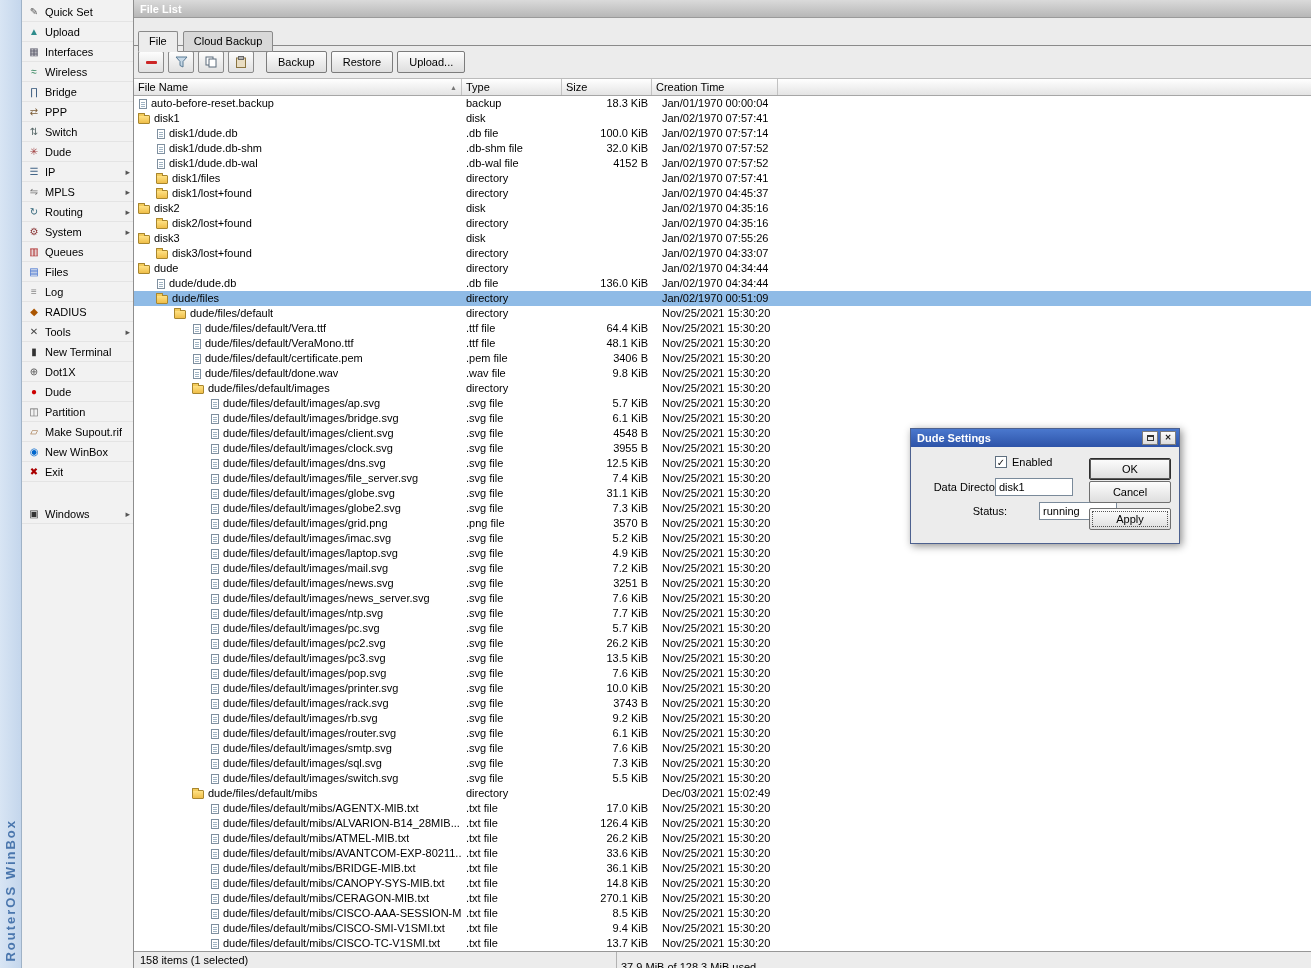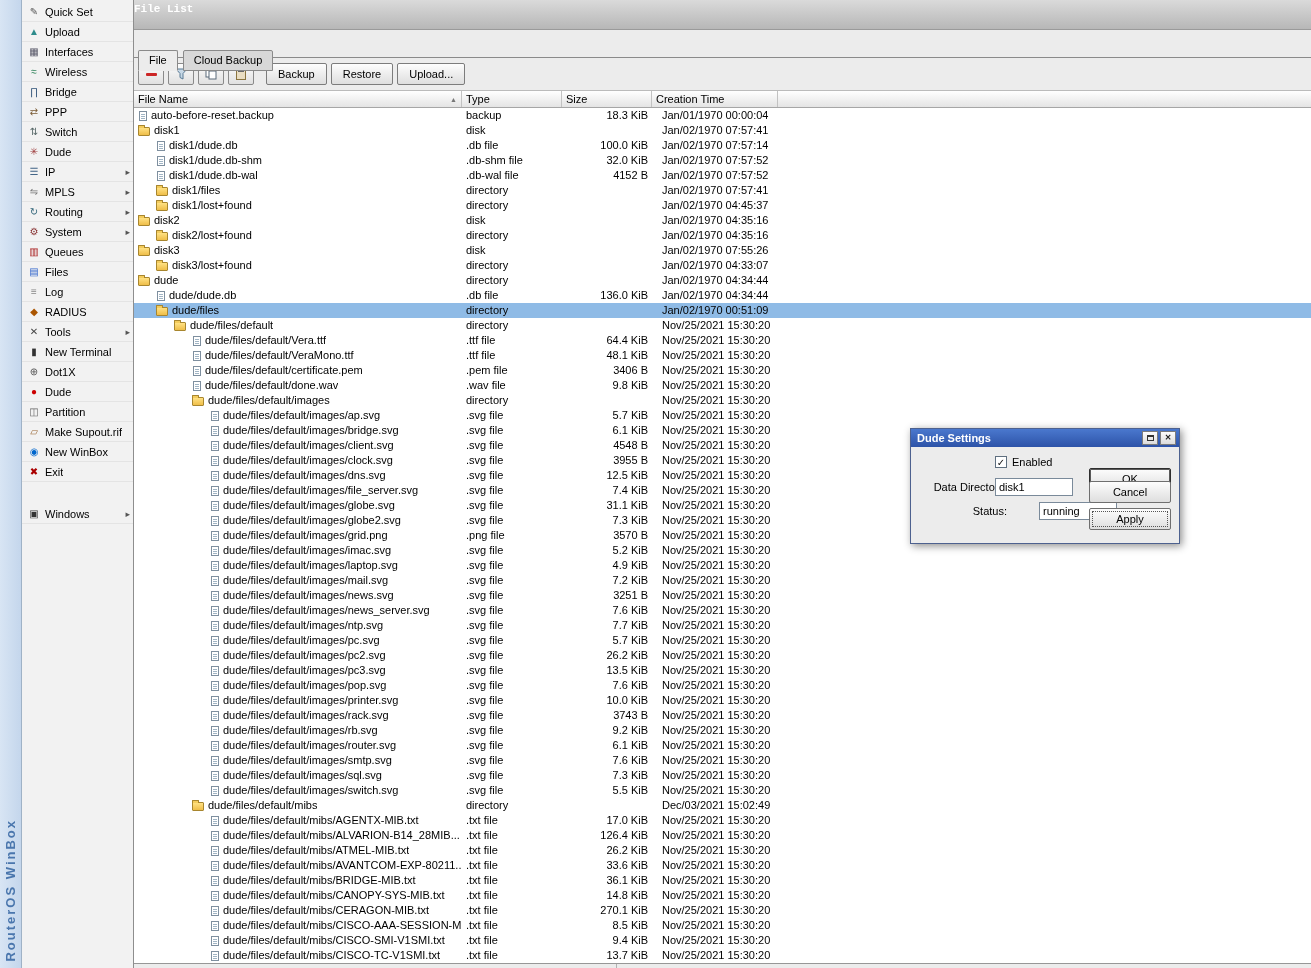--- a/index.html
+++ b/index.html
@@ -13,23 +13,23 @@
   
   .sidebar { position:absolute; left:22px; top:0; width:112px; height:968px; background:#f2f2f2; border-right:1px solid #8e8e8e; padding-top:2px; }
   .sb-item { height:20px; display:flex; align-items:center; padding:0 3px 0 5px; border-bottom:1px solid #e4e4e4; cursor:default; background:#f2f2f2; }
   .sb-icon { width:14px; flex:0 0 14px; text-align:center; font-size:10px; line-height:14px; margin-right:4px; }
   .sb-label { white-space:nowrap; overflow:hidden; }
   .sb-arrow { margin-left:auto; color:#555; font-size:9px; }
   .sb-gap { height:22px; border-bottom:none; }
 
   
   .main { position:absolute; left:134px; top:0; width:1177px; height:968px; background:#ececec; }
-  .titlebar { height:30px; background:linear-gradient(180deg,#dadada,#b7b7b7); color:#fff; font-weight:bold; line-height:18px; border-bottom:1px solid #9a9a9a;font-family:Liberation Mono, monospace; }
+  .titlebar { height:18px; background:linear-gradient(180deg,#dadada,#b7b7b7); color:#fff; font-weight:bold; line-height:18px; padding-left:6px; border-bottom:1px solid #9a9a9a; }
   .tabs { height:28px; background:#ececec; border-bottom:1px solid #8a8a8a; padding:6px 0 0 4px; }
-  .tab { display:inline-block; position:relative; top:14px; padding:3px 10px 4px 10px; border:1px solid #8a8a8a; border-radius:2px 2px 0 0; background:#d8d8d8; margin-right:2px; cursor:default; }
+  .tab { display:inline-block; position:relative; top:7px; padding:3px 10px 4px 10px; border:1px solid #8a8a8a; border-radius:2px 2px 0 0; background:#d8d8d8; margin-right:2px; cursor:default; }
   .tab.active { background:#ececec; border-bottom-color:#ececec; }
   .toolbar { height:32px; display:flex; align-items:center; gap:4px; padding:0 0 0 4px; background:#ececec; }
   .tbtn { width:26px; height:22px; display:flex; align-items:center; justify-content:center; background:linear-gradient(#fdfdfd,#e0e0e0); border:1px solid #8a8a8a; border-radius:2px; cursor:default; }
   .minus-glyph { display:inline-block; width:11px; height:3px; background:#cc2626; border-radius:1px; }
   .btn { height:22px; padding:0 11px; background:linear-gradient(#fdfdfd,#dedede); border:1px solid #7c7c7c; border-radius:2px; font:11px "Liberation Sans", sans-serif; cursor:default; }
   .btn.space-before { margin-left:8px; }
 
   
   .thead { display:flex; height:18px; background:linear-gradient(#ffffff,#e4e4e4); border-top:1px solid #bbb; border-bottom:1px solid #a6a6a6; }
   .th { display:flex; align-items:center; padding:0 4px; border-right:1px solid #c2c2c2; white-space:nowrap; overflow:hidden; }
@@ -69,21 +69,21 @@
   .dlg-body { position:relative; height:96px; }
   .dlg-check { position:absolute; left:84px; top:9px; display:flex; align-items:center; gap:5px; cursor:default; }
   .checkbox { width:12px; height:12px; background:#fff; border:1px solid #5f6f7f; font-size:10px; line-height:11px; text-align:center; color:#111; }
   .dlg-label { position:absolute; width:76px; left:20px; text-align:right; line-height:18px; }
   .lbl-dir { top:31px; }
   .lbl-status { top:55px; }
   .dlg-input { position:absolute; left:84px; width:78px; height:18px; border:1px solid #7a8a9a; background:#fff; font:11px "Liberation Sans", sans-serif; padding:0 3px; }
   .in-dir { top:31px; }
   .in-status { top:55px;margin-left:44px; }
   .dlg-btn2 { position:absolute; left:178px; width:82px; height:22px; background:linear-gradient(#fdfdfd,#dedede); border:1px solid #6f6f6f; border-radius:2px; font:11px "Liberation Sans", sans-serif; cursor:default; }
-  .btn-ok { top:21px; border-color:#2e2e2e; box-shadow:inset 0 0 0 1px #5a5a5a; }
+  .btn-ok { top:11px; border-color:#2e2e2e; box-shadow:inset 0 0 0 1px #5a5a5a; }
   .btn-cancel { top:34px; }
   .btn-apply { top:61px; outline:1px dotted #555; outline-offset:-4px; }
 </style>
 </head>
 <body>
 
 <div class="screen">
 
   <div class="left-strip">
     <div class="vtext">RouterOS WinBox</div>

